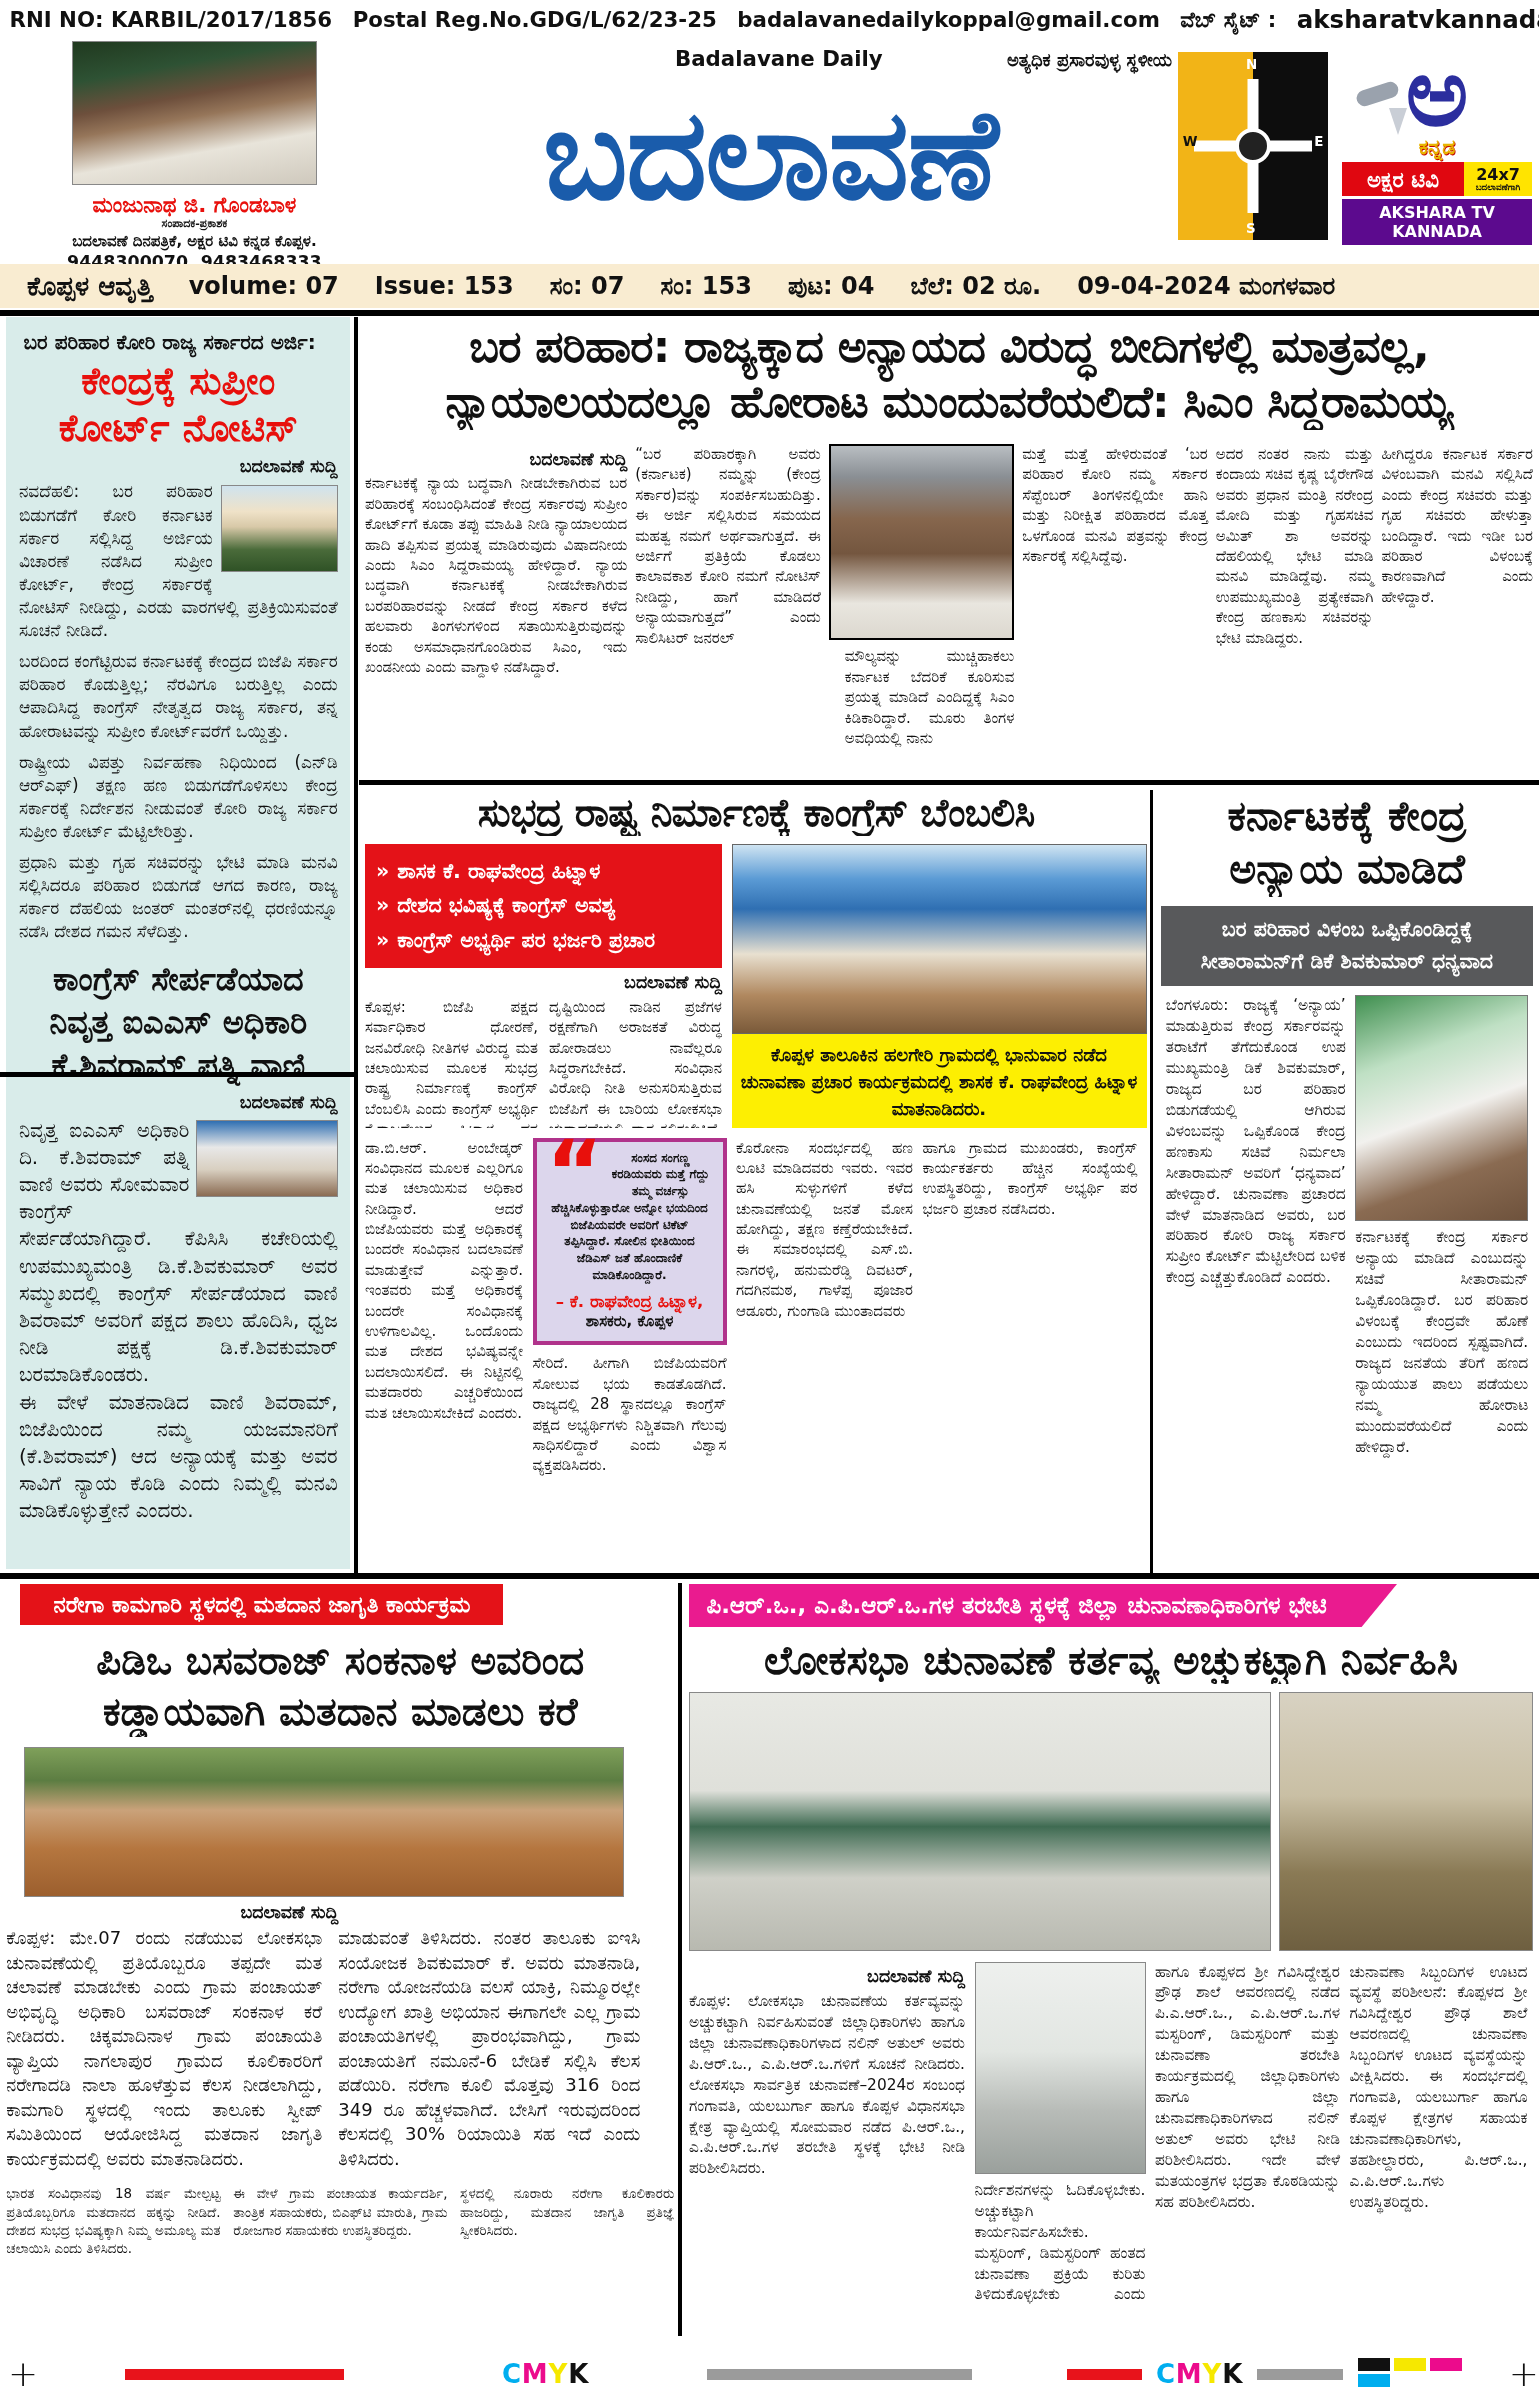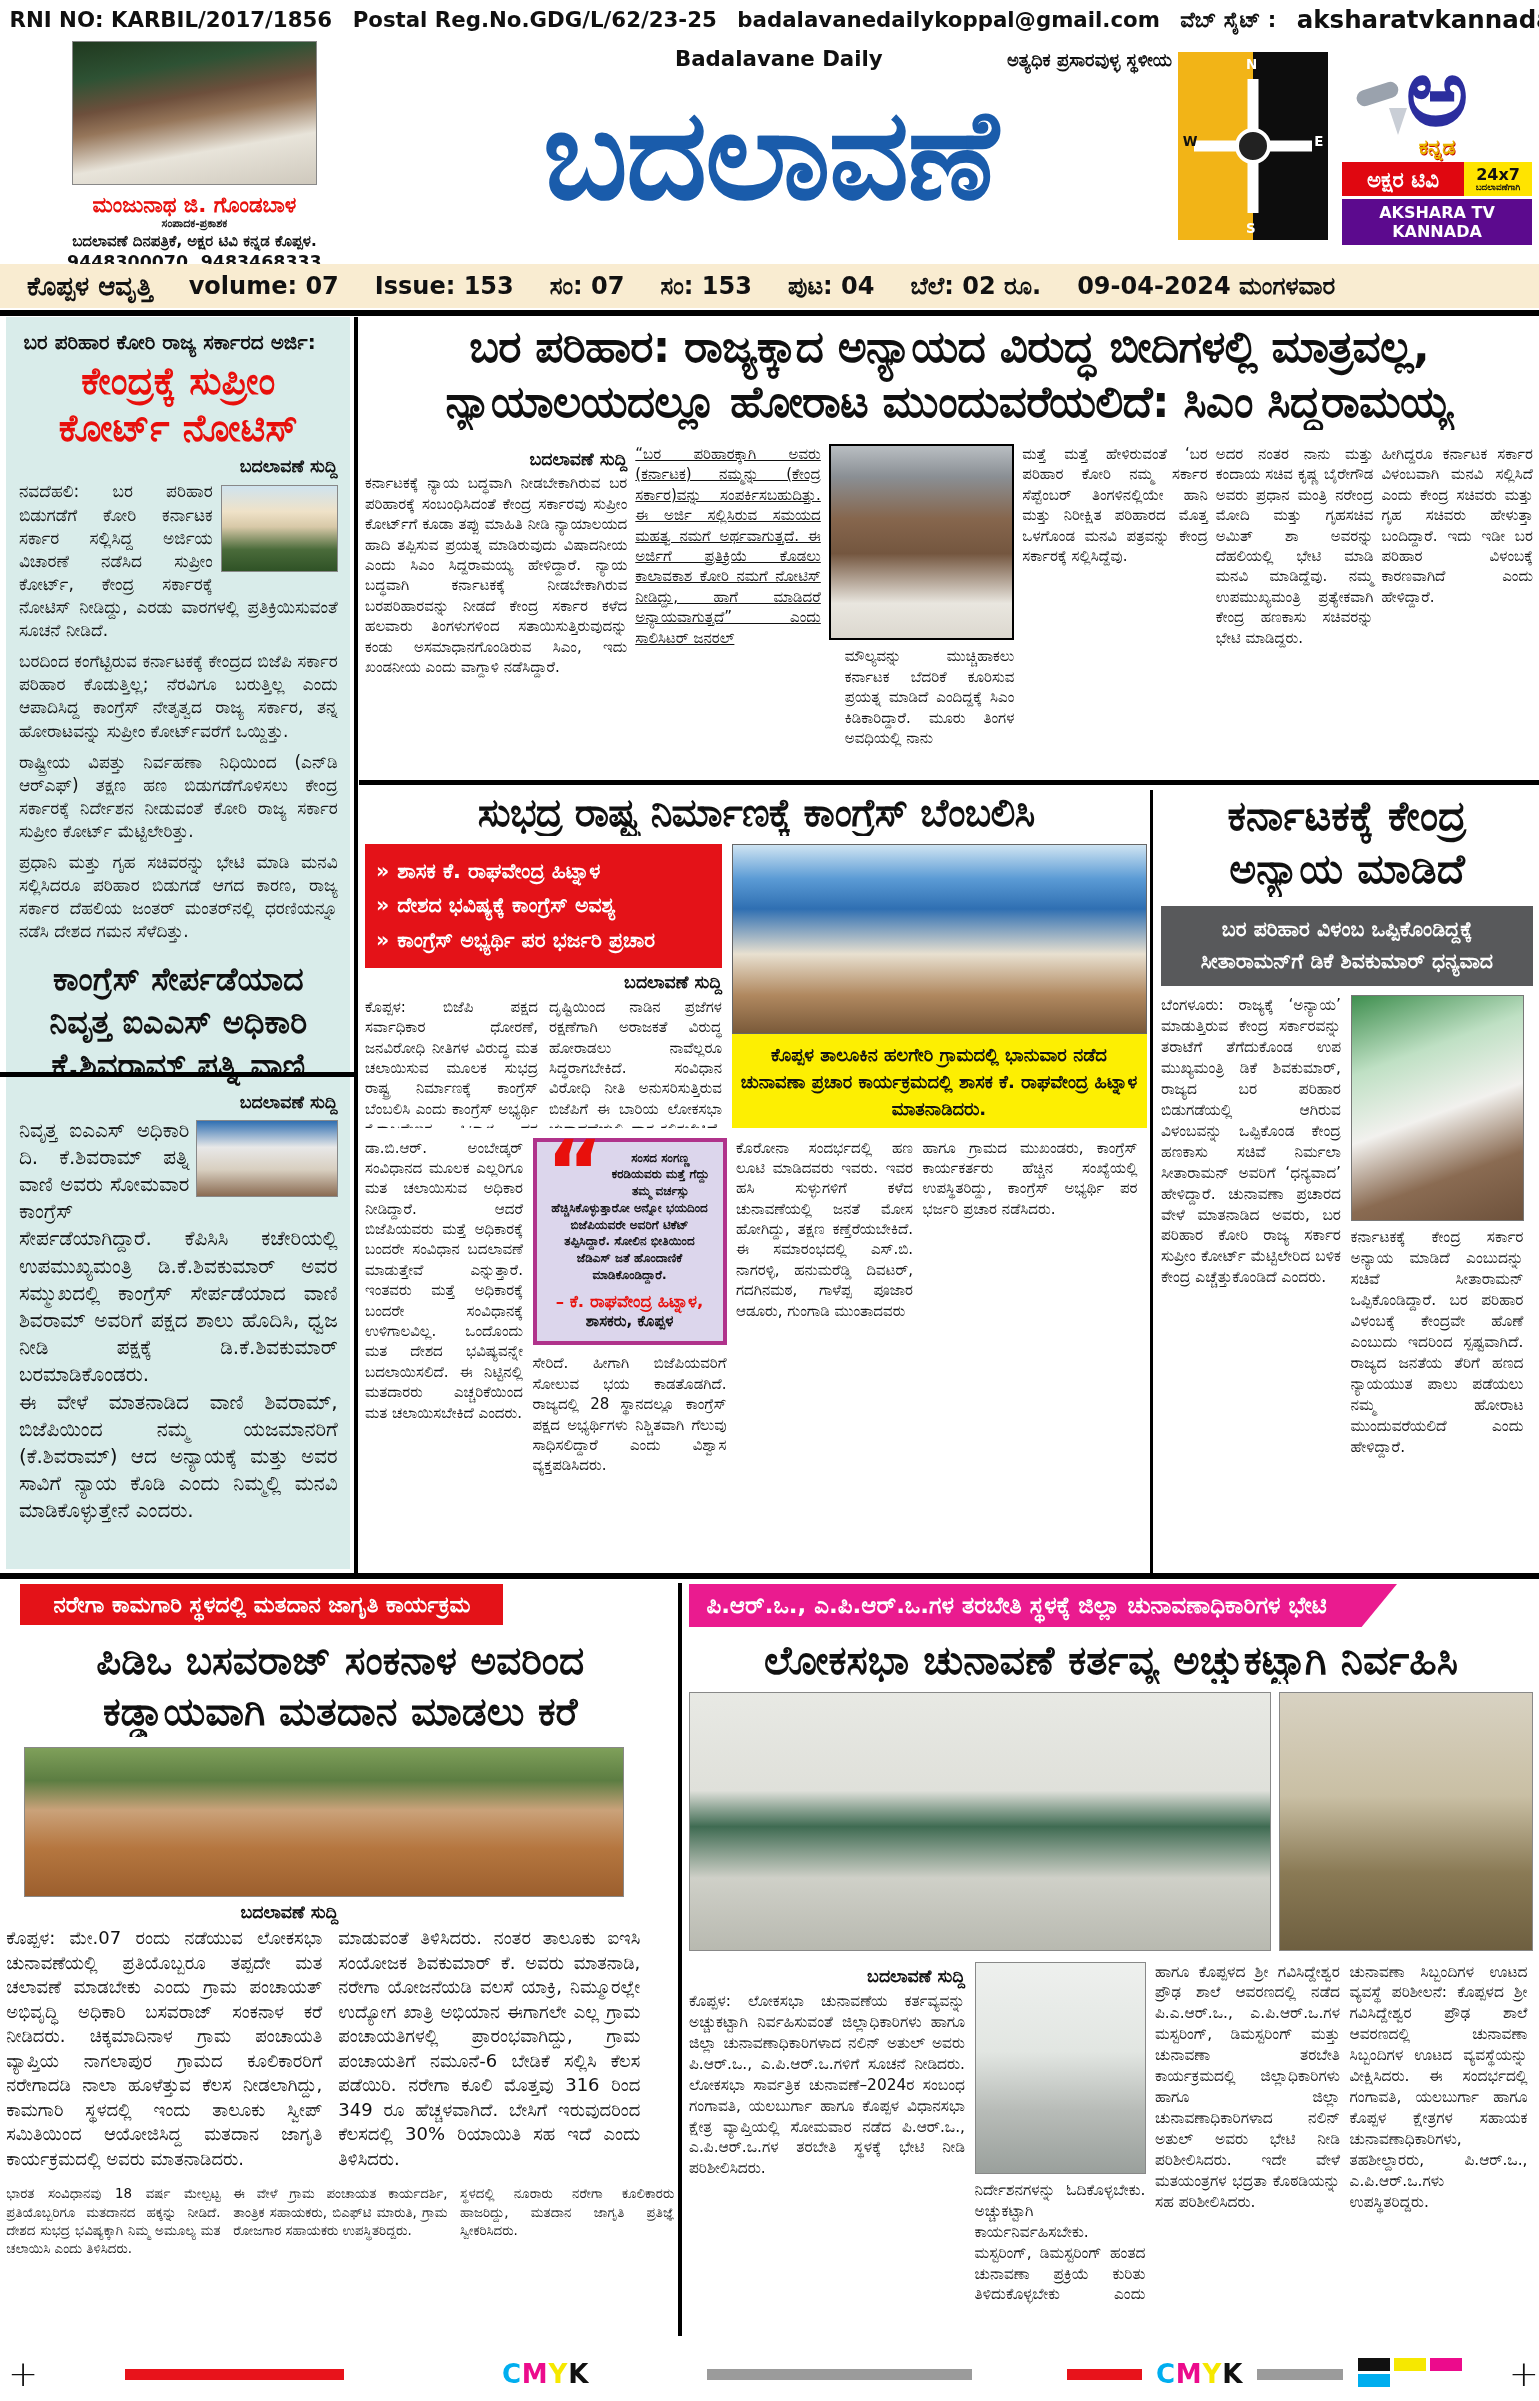--- a/index.html
+++ b/index.html
@@ -74,21 +74,21 @@
   .art2-head { font-weight:800; font-size:32px; text-align:center; line-height:1.35; white-space:nowrap; overflow:hidden; }
   .art2-body { font-size:20px; }
   .vani-img { float:right; width:142px; height:77px; margin:3.2px 0 4.7px 6.3px;
      background:linear-gradient(180deg,#2f6fb2 0%,#e8e8e8 35%,#d8cfc0 65%,#8a6b52 100%); }
 
   
   .cm { position:absolute; left:365px; top:319px; width:1168px; height:460px; overflow:hidden; }
   .cm-headline { font-size:44px; font-weight:800; text-align:center; line-height:1.26;
      letter-spacing:-0.8px; white-space:nowrap; overflow:hidden; }
   .cm-body { display:flex; gap:8px; margin-top:14.2px; height:330px; overflow:hidden; font-size:15px; }
-  .cm-c1 { width:263px; } .cm-c2 { width:186px;text-decoration:underline; } .cm-mid { width:186px; }
+  .cm-c1 { width:263px; } .cm-c2 { width:186px; } .cm-mid { width:186px; }
   .cm-c3 { width:186px; } .cm-c4 { width:158px; } .cm-c5 { width:152px; }
   .sid-photo { width:100%; height:196px; border:2.4px solid #000;
      background:linear-gradient(180deg,#b9bec2 0%,#8a8f94 16%,#86664d 38%,#74563f 56%,#e9e6df 82%,#dcd8cf 100%); }
   .cm-mid .below { margin-top:6.3px;margin-left:16px; }
 
   
   .mid { position:absolute; left:365px; top:790px; width:782px; height:780px; overflow:hidden; }
   .mid-head { font-size:39px; font-weight:800; text-align:center; white-space:nowrap; overflow:hidden;
      letter-spacing:-0.8px; margin-bottom:8px; }
   .mid-rowA { display:flex; gap:9.5px; height:284px; }
@@ -109,21 +109,21 @@
   .quote-text { font-size:12px; font-weight:bold; text-align:center; line-height:1.4; }
   .quote-author { color:#e8100c; font-weight:800; font-size:16.6px; text-align:center; margin-top:8px; }
   .quote-role { font-weight:800; font-size:15px; text-align:center; margin-top:1.6px; }
   .mb2 .below { margin-top:8px; }
 
   
   .dk { position:absolute; left:1161px; top:790px; width:372px; height:780px; overflow:hidden; }
   .dk-head { font-size:41px; font-weight:800; text-align:center; line-height:1.3; white-space:nowrap; overflow:hidden; }
   .graybox { background:#58595b; color:#fff; font-weight:bold; font-size:20.5px; text-align:center;
      line-height:1.55; padding:8px 6.3px; margin-top:9.5px; }
-  .dk-body { display:flex; gap:9.5px; margin-top:9.5px; height:553px; overflow:hidden; font-size:15.4px; }
+  .dk-body { display:flex; gap:9.5px; margin-top:9.5px; height:553px; overflow:hidden; font-size:15.4px;justify-content:center; }
   .dk-a { width:180px; } .dk-b { width:173px; }
   .dk-photo { width:100%; height:226px; border:0.8px solid #777;
      background:linear-gradient(160deg,#3f8f4f 0%,#bfe0c4 28%,#f2f1ee 52%,#8a6b52 76%,#6e523c 100%); }
   .dk-b .below { margin-top:6.3px; }
 
   
   .bl { position:absolute; left:6.3px; top:1584px; width:668px; height:752px; overflow:hidden; }
   .bl-banner { width:483px; margin-left:14.2px; background:#e41218; color:#fff; font-weight:bold;
      font-size:22px; text-align:center; padding:8px 4.7px; white-space:nowrap; overflow:hidden; }
   .bl-head { font-size:39px; font-weight:800; text-align:center; line-height:1.32; margin-top:9.5px;

